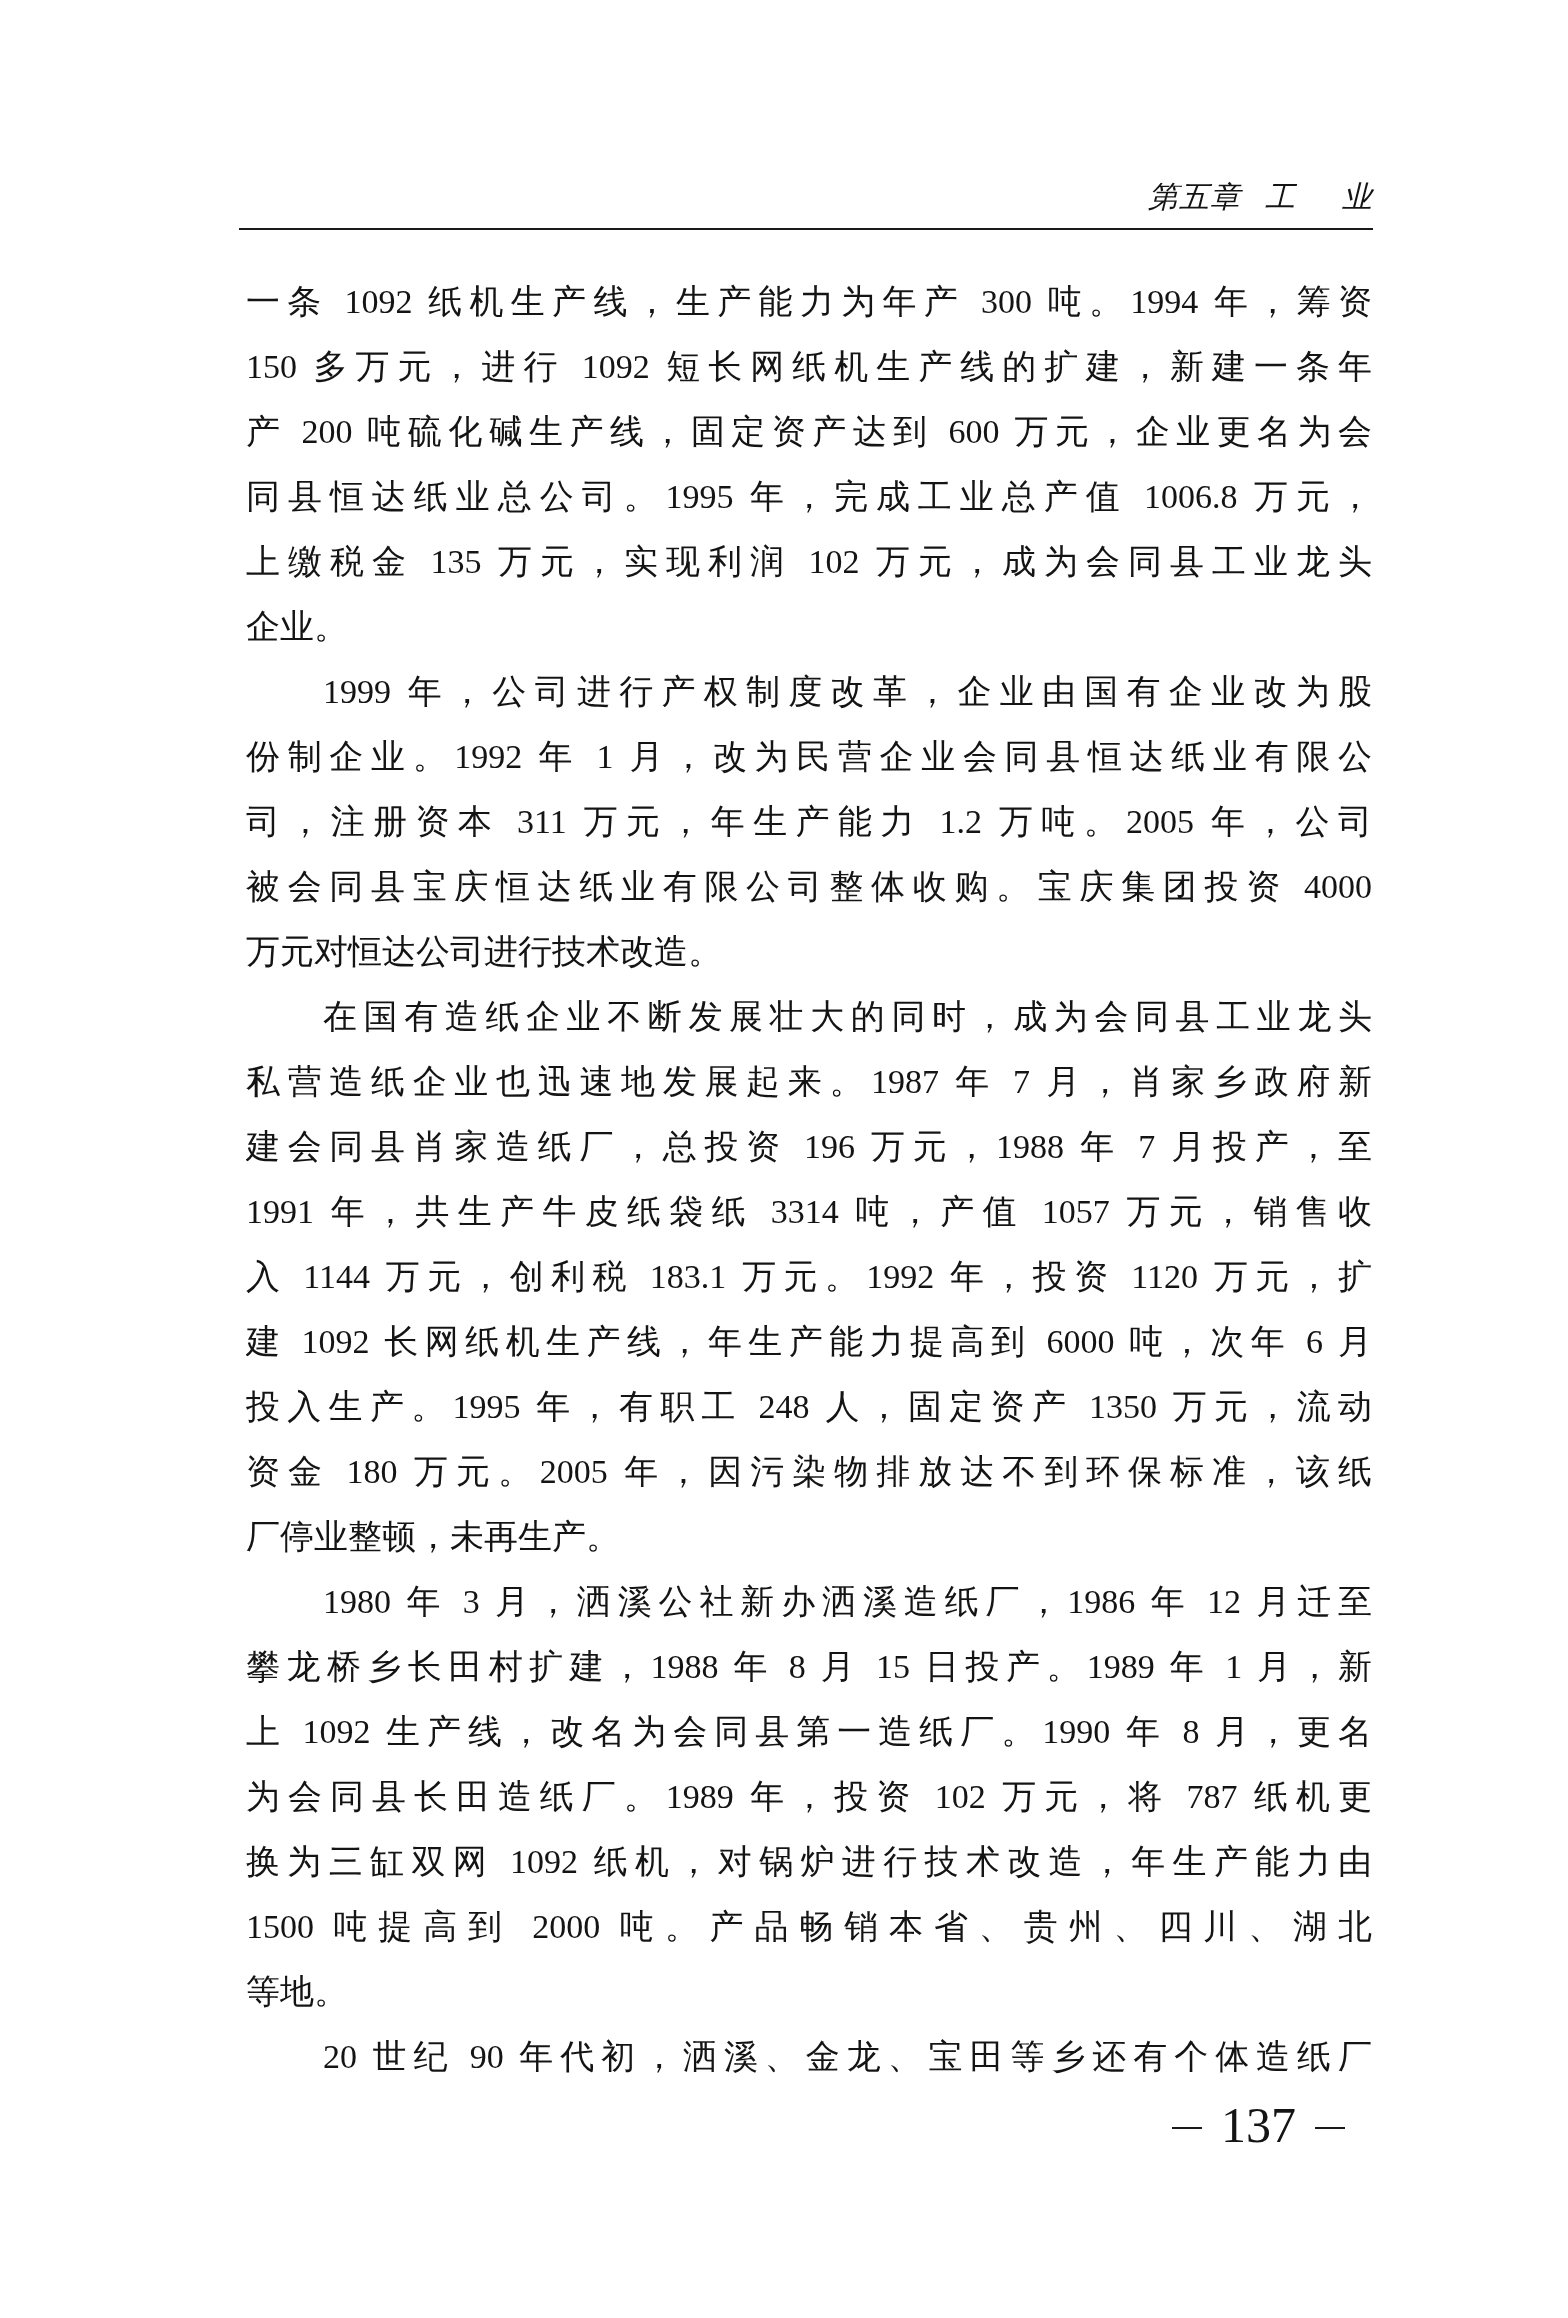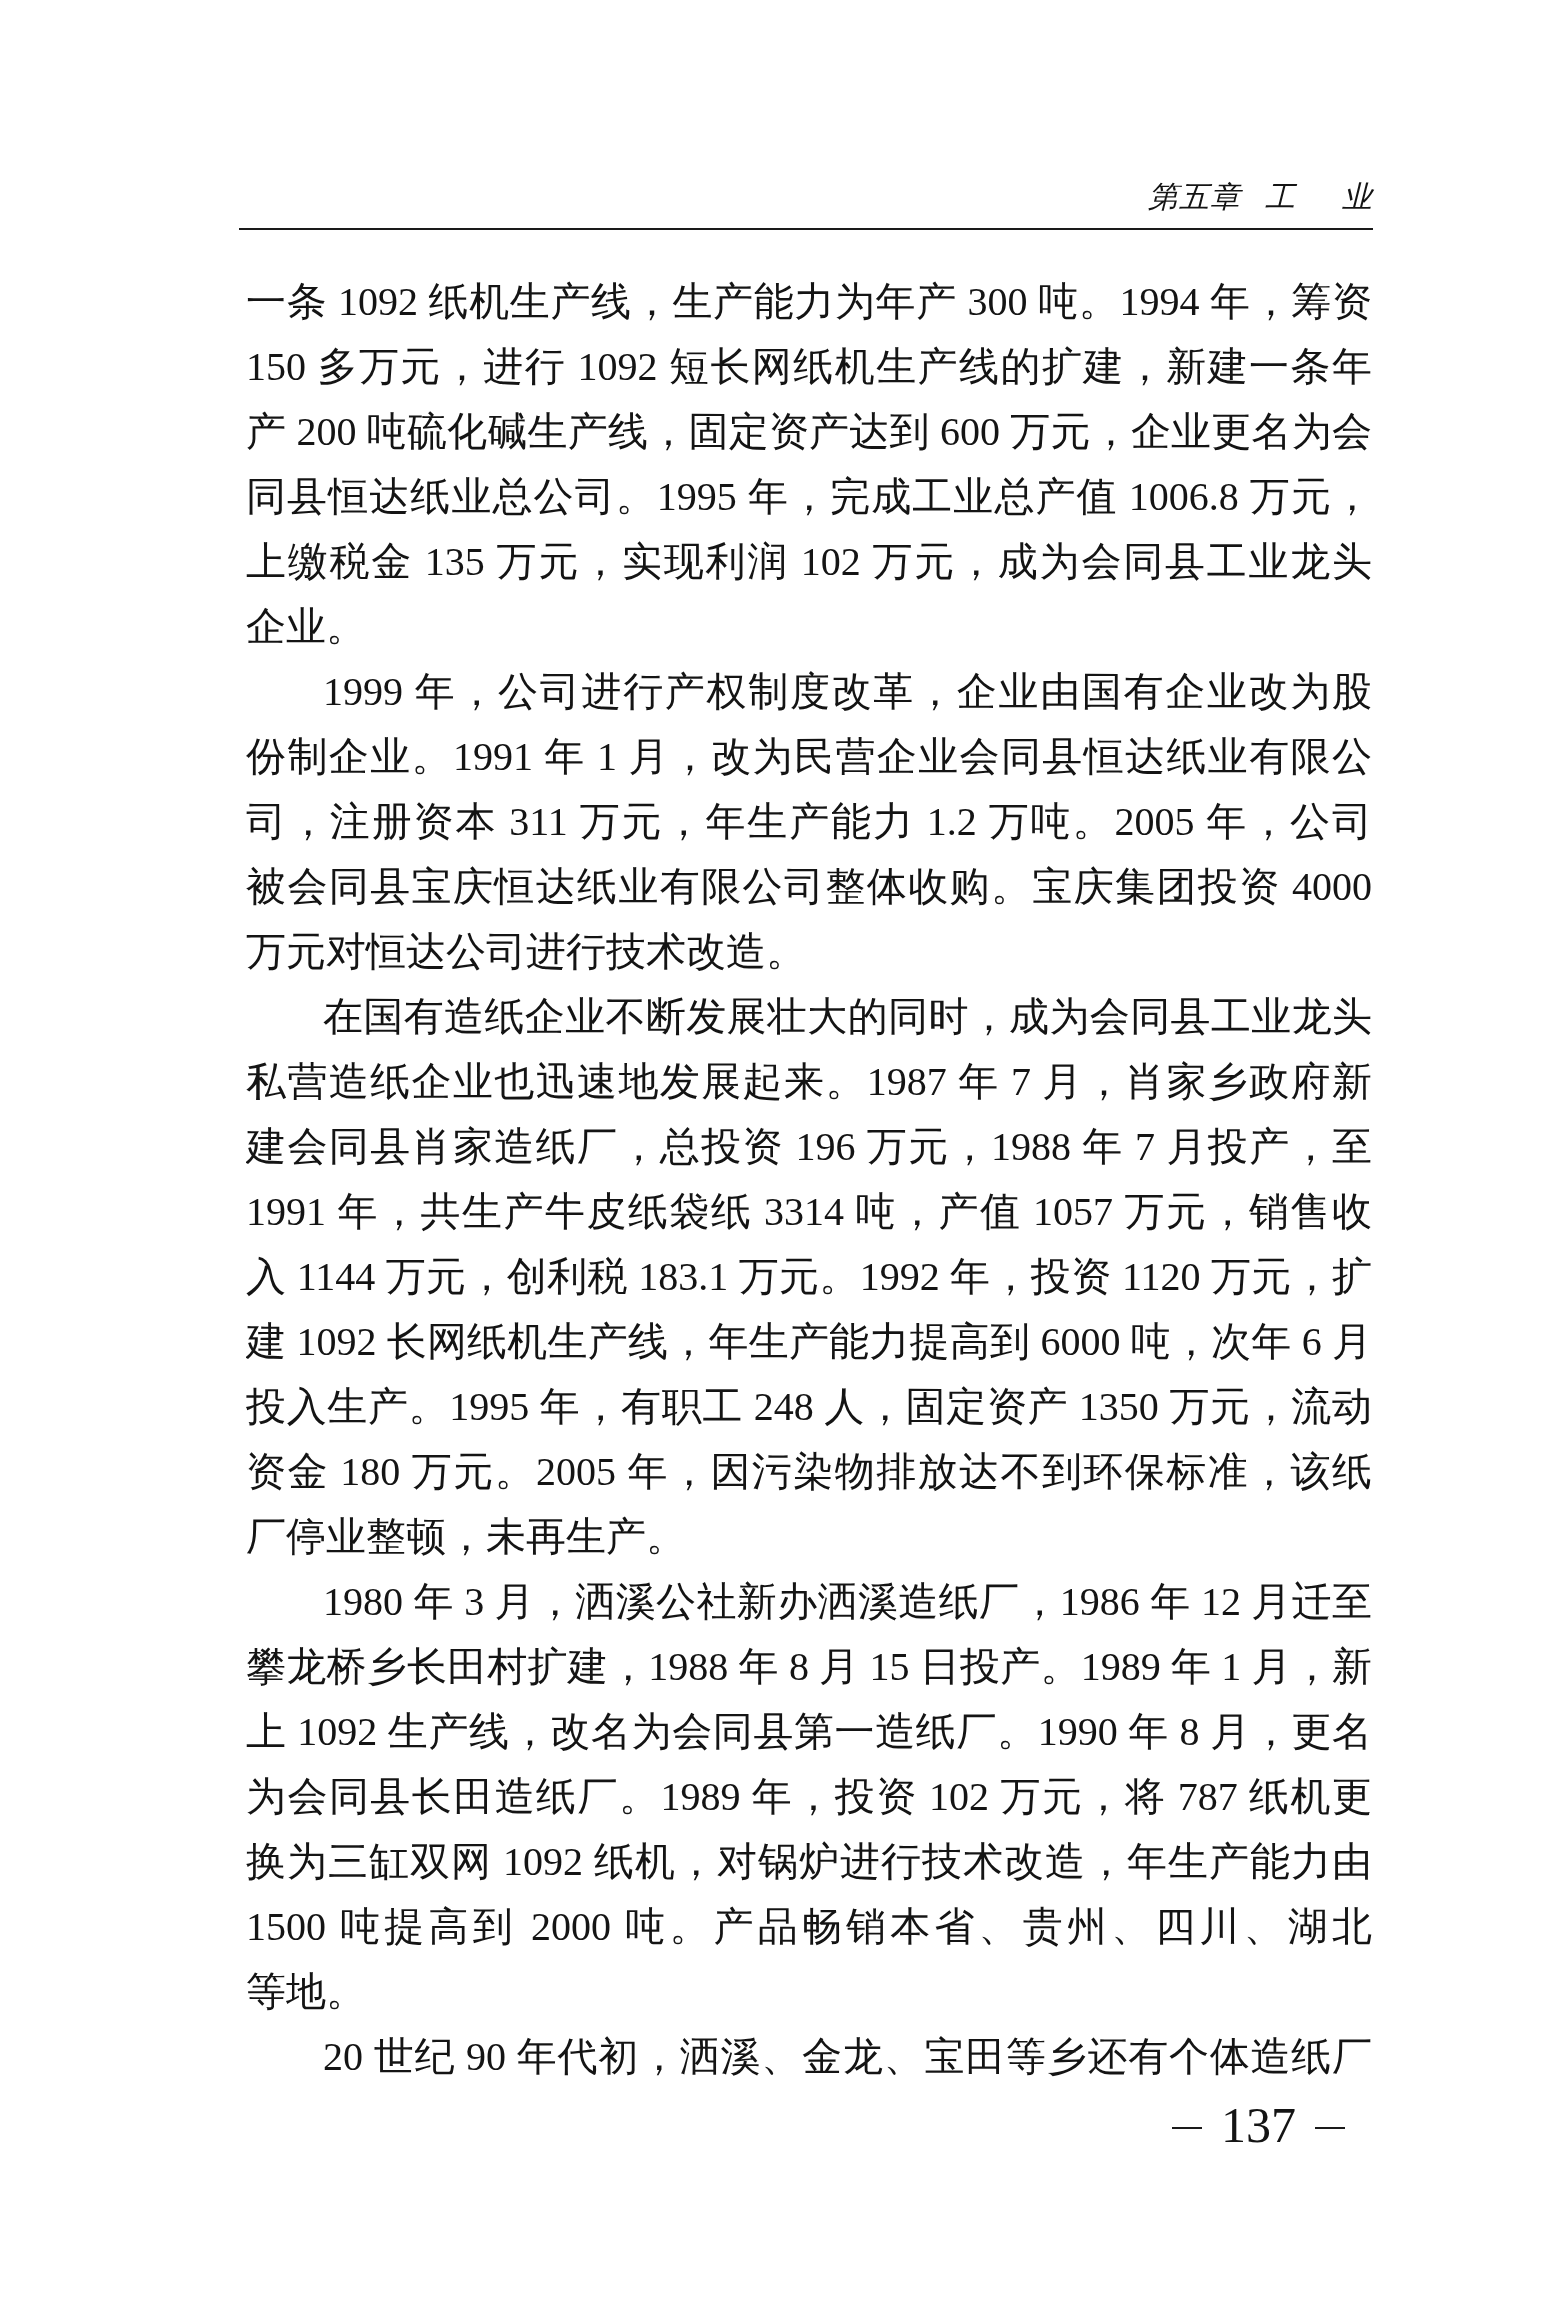--- a/index.html
+++ b/index.html
@@ -42,21 +42,21 @@
     position: absolute;
     left: 246px;
     width: 1126px;
     top: 269px;
   }
   .para { margin: 0; padding: 0; }
   .line {
     display: block;
     height: 65px;
     line-height: 65px;
-    font-size: 40px;
+    font-size: 34px;
     white-space: nowrap;
     text-align: justify;
     text-align-last: justify;
     overflow: hidden;
   }
   .line.last {
     text-align: center;
     text-align-last: left;
   }
   .line.indent { padding-left: 77px; }
@@ -95,21 +95,21 @@
     <span class="line">一条 1092 纸机生产线，生产能力为年产 300 吨。1994 年，筹资</span>
     <span class="line">150 多万元，进行 1092 短长网纸机生产线的扩建，新建一条年</span>
     <span class="line">产 200 吨硫化碱生产线，固定资产达到 600 万元，企业更名为会</span>
     <span class="line">同县恒达纸业总公司。1995 年，完成工业总产值 1006.8 万元，</span>
     <span class="line">上缴税金 135 万元，实现利润 102 万元，成为会同县工业龙头</span>
     <span class="line last">企业。</span>
   </div>
 
   <div class="para">
     <span class="line indent">1999 年，公司进行产权制度改革，企业由国有企业改为股</span>
-    <span class="line">份制企业。1991 年 1 月，改为民营企业会同县恒达纸业有限公</span>
+    <span class="line">份制企业。1992 年 1 月，改为民营企业会同县恒达纸业有限公</span>
     <span class="line">司，注册资本 311 万元，年生产能力 1.2 万吨。2005 年，公司</span>
     <span class="line">被会同县宝庆恒达纸业有限公司整体收购。宝庆集团投资 4000</span>
     <span class="line last">万元对恒达公司进行技术改造。</span>
   </div>
 
   <div class="para">
     <span class="line indent">在国有造纸企业不断发展壮大的同时，成为会同县工业龙头</span>
     <span class="line">私营造纸企业也迅速地发展起来。1987 年 7 月，肖家乡政府新</span>
     <span class="line">建会同县肖家造纸厂，总投资 196 万元，1988 年 7 月投产，至</span>
     <span class="line">1991 年，共生产牛皮纸袋纸 3314 吨，产值 1057 万元，销售收</span>

